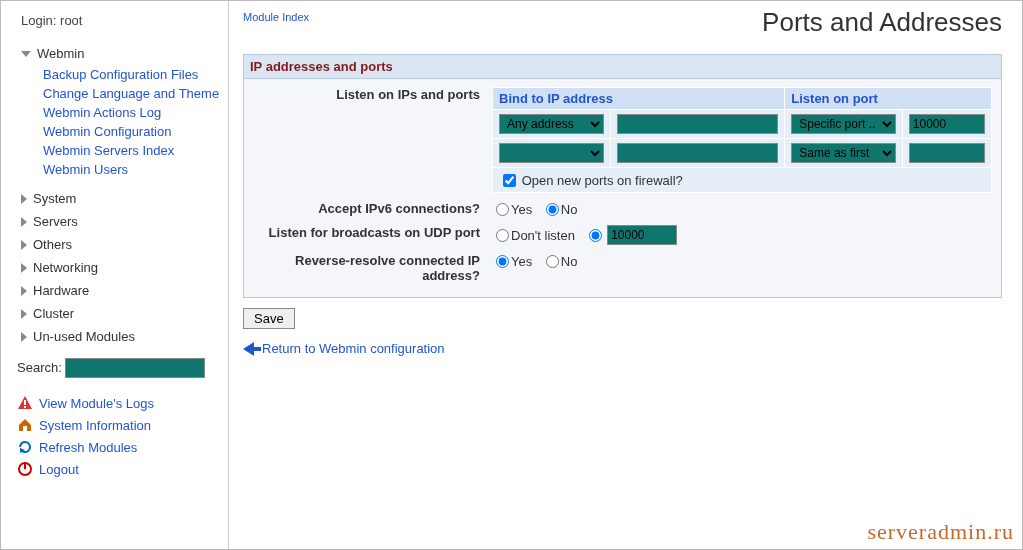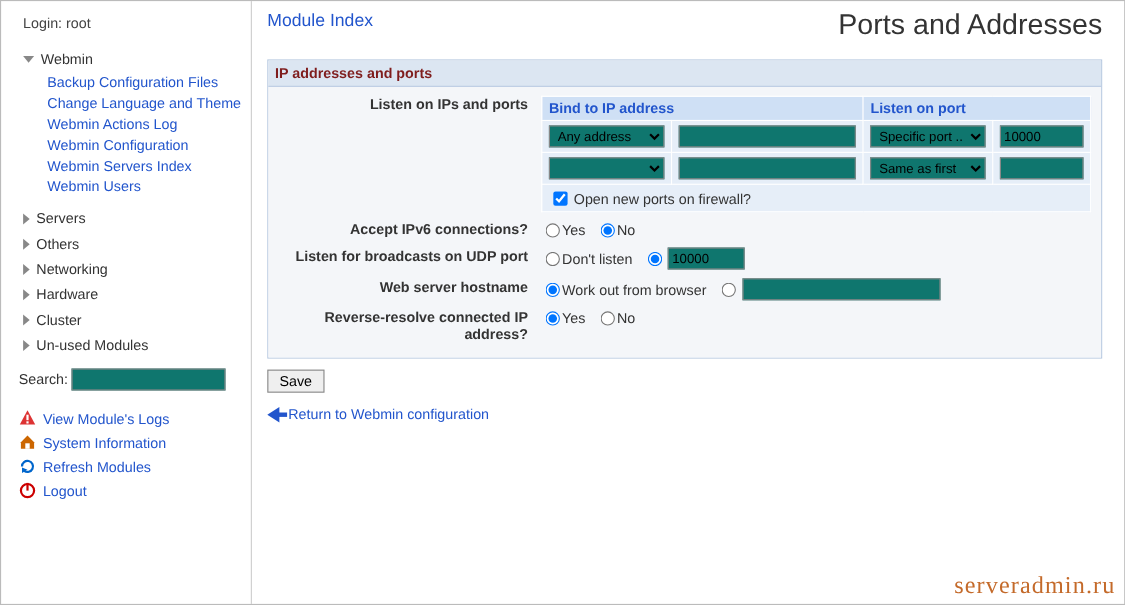--- a/index.html
+++ b/index.html
@@ -30,21 +30,21 @@
   .subtree li{padding:2px 0;}
   a.link{color:#2255cc;text-decoration:none;cursor:pointer;}
   .search-row{margin:10px 0 14px 8px;}
   .search-row input{width:140px;border:1px solid #aaa;height:18px;padding:1px 3px;}
   .ilist{list-style:none;margin:0;padding:0 0 0 8px;}
   .ilist li{display:flex;align-items:center;padding:3px 0;}
   .ilist svg{width:16px;height:16px;margin-right:6px;flex-shrink:0;}
   
   .main{flex:1;padding:6px 20px 10px 14px;box-sizing:border-box;overflow:hidden;}
   .topline{display:flex;justify-content:space-between;align-items:flex-start;}
-  .module-index{color:#2255cc;cursor:pointer;font-size:16px;padding-top:4px;}
+  .module-index{color:#2255cc;cursor:pointer;font-size:11px;padding-top:4px;}
   h1.page-title{font-size:26px;font-weight:normal;color:#333;margin:0;}
   .section{border:1px solid #b6c8e0;margin-top:16px;}
   .section-head{background:#dce6f2;border-bottom:1px solid #b6c8e0;
     padding:4px 6px;font-weight:bold;color:#7f1d1d;}
   .section-body{background:#f4f6f9;padding:4px 0 10px 0;}
   table.form{width:100%;border-collapse:collapse;}
   table.form td{padding:4px 6px;vertical-align:top;font-size:13px;}
   td.lbl{text-align:right;font-weight:bold;color:#333;width:230px;}
   .inner{border-collapse:collapse;width:500px;}
   .inner th{background:#cfe0f5;color:#2255cc;font-weight:bold;text-align:left;
@@ -89,20 +89,26 @@
           <li><a class="link">Change Language and Theme</a></li>
           <li><a class="link">Webmin Actions Log</a></li>
           <li><a class="link">Webmin Configuration</a></li>
           <li><a class="link">Webmin Servers Index</a></li>
           <li><a class="link">Webmin Users</a></li>
         </ul>
       </li>
       <li>
           <div class="cat">
             <span class="arrow right"></span>
+            <span>System</span>
+          </div>
+        </li>
+      <li>
+          <div class="cat">
+            <span class="arrow right"></span>
             <span>Servers</span>
           </div>
         </li>
       <li>
           <div class="cat">
             <span class="arrow right"></span>
             <span>Others</span>
           </div>
         </li>
       <li>
@@ -218,28 +224,20 @@
           </tr>
           <tr>
             <td class="lbl">Listen for broadcasts on UDP port</td>
             <td>
               <input type="radio" name="udp" style=""><span class="radio-lbl">Don't listen</span>
               <input type="radio" name="udp" checked="" style="">
               <input type="text" style="width: 70px;" value="10000">
             </td>
           </tr>
           <tr>
-            <td class="lbl">Web server hostname</td>
-            <td>
-              <input type="radio" name="hn" checked="" style=""><span class="radio-lbl">Work out from browser</span>
-              <input type="radio" name="hn" style="">
-              <input type="text" style="width: 180px;" value="">
-            </td>
-          </tr>
-          <tr>
             <td class="lbl">Reverse-resolve connected IP address?</td>
             <td>
               <input type="radio" name="rr" checked="" style=""><span class="radio-lbl">Yes</span>
               <input type="radio" name="rr" style=""><span class="radio-lbl">No</span>
             </td>
           </tr>
         </tbody>
           </table>
       </div>
     </div>

